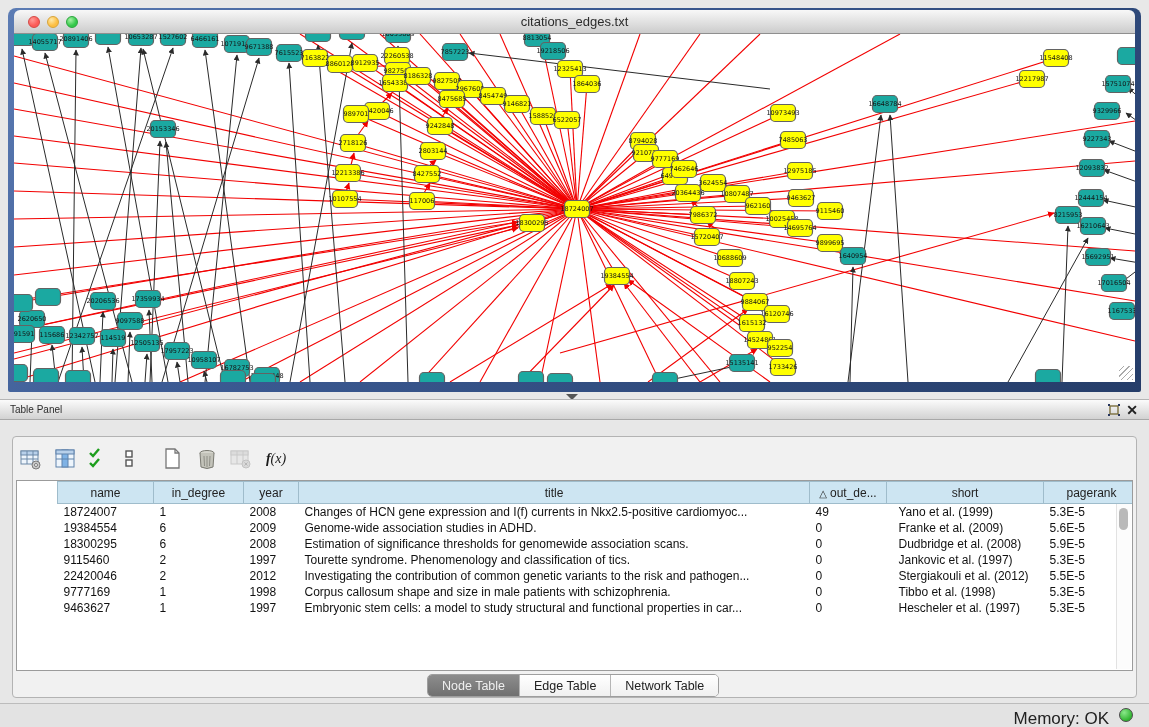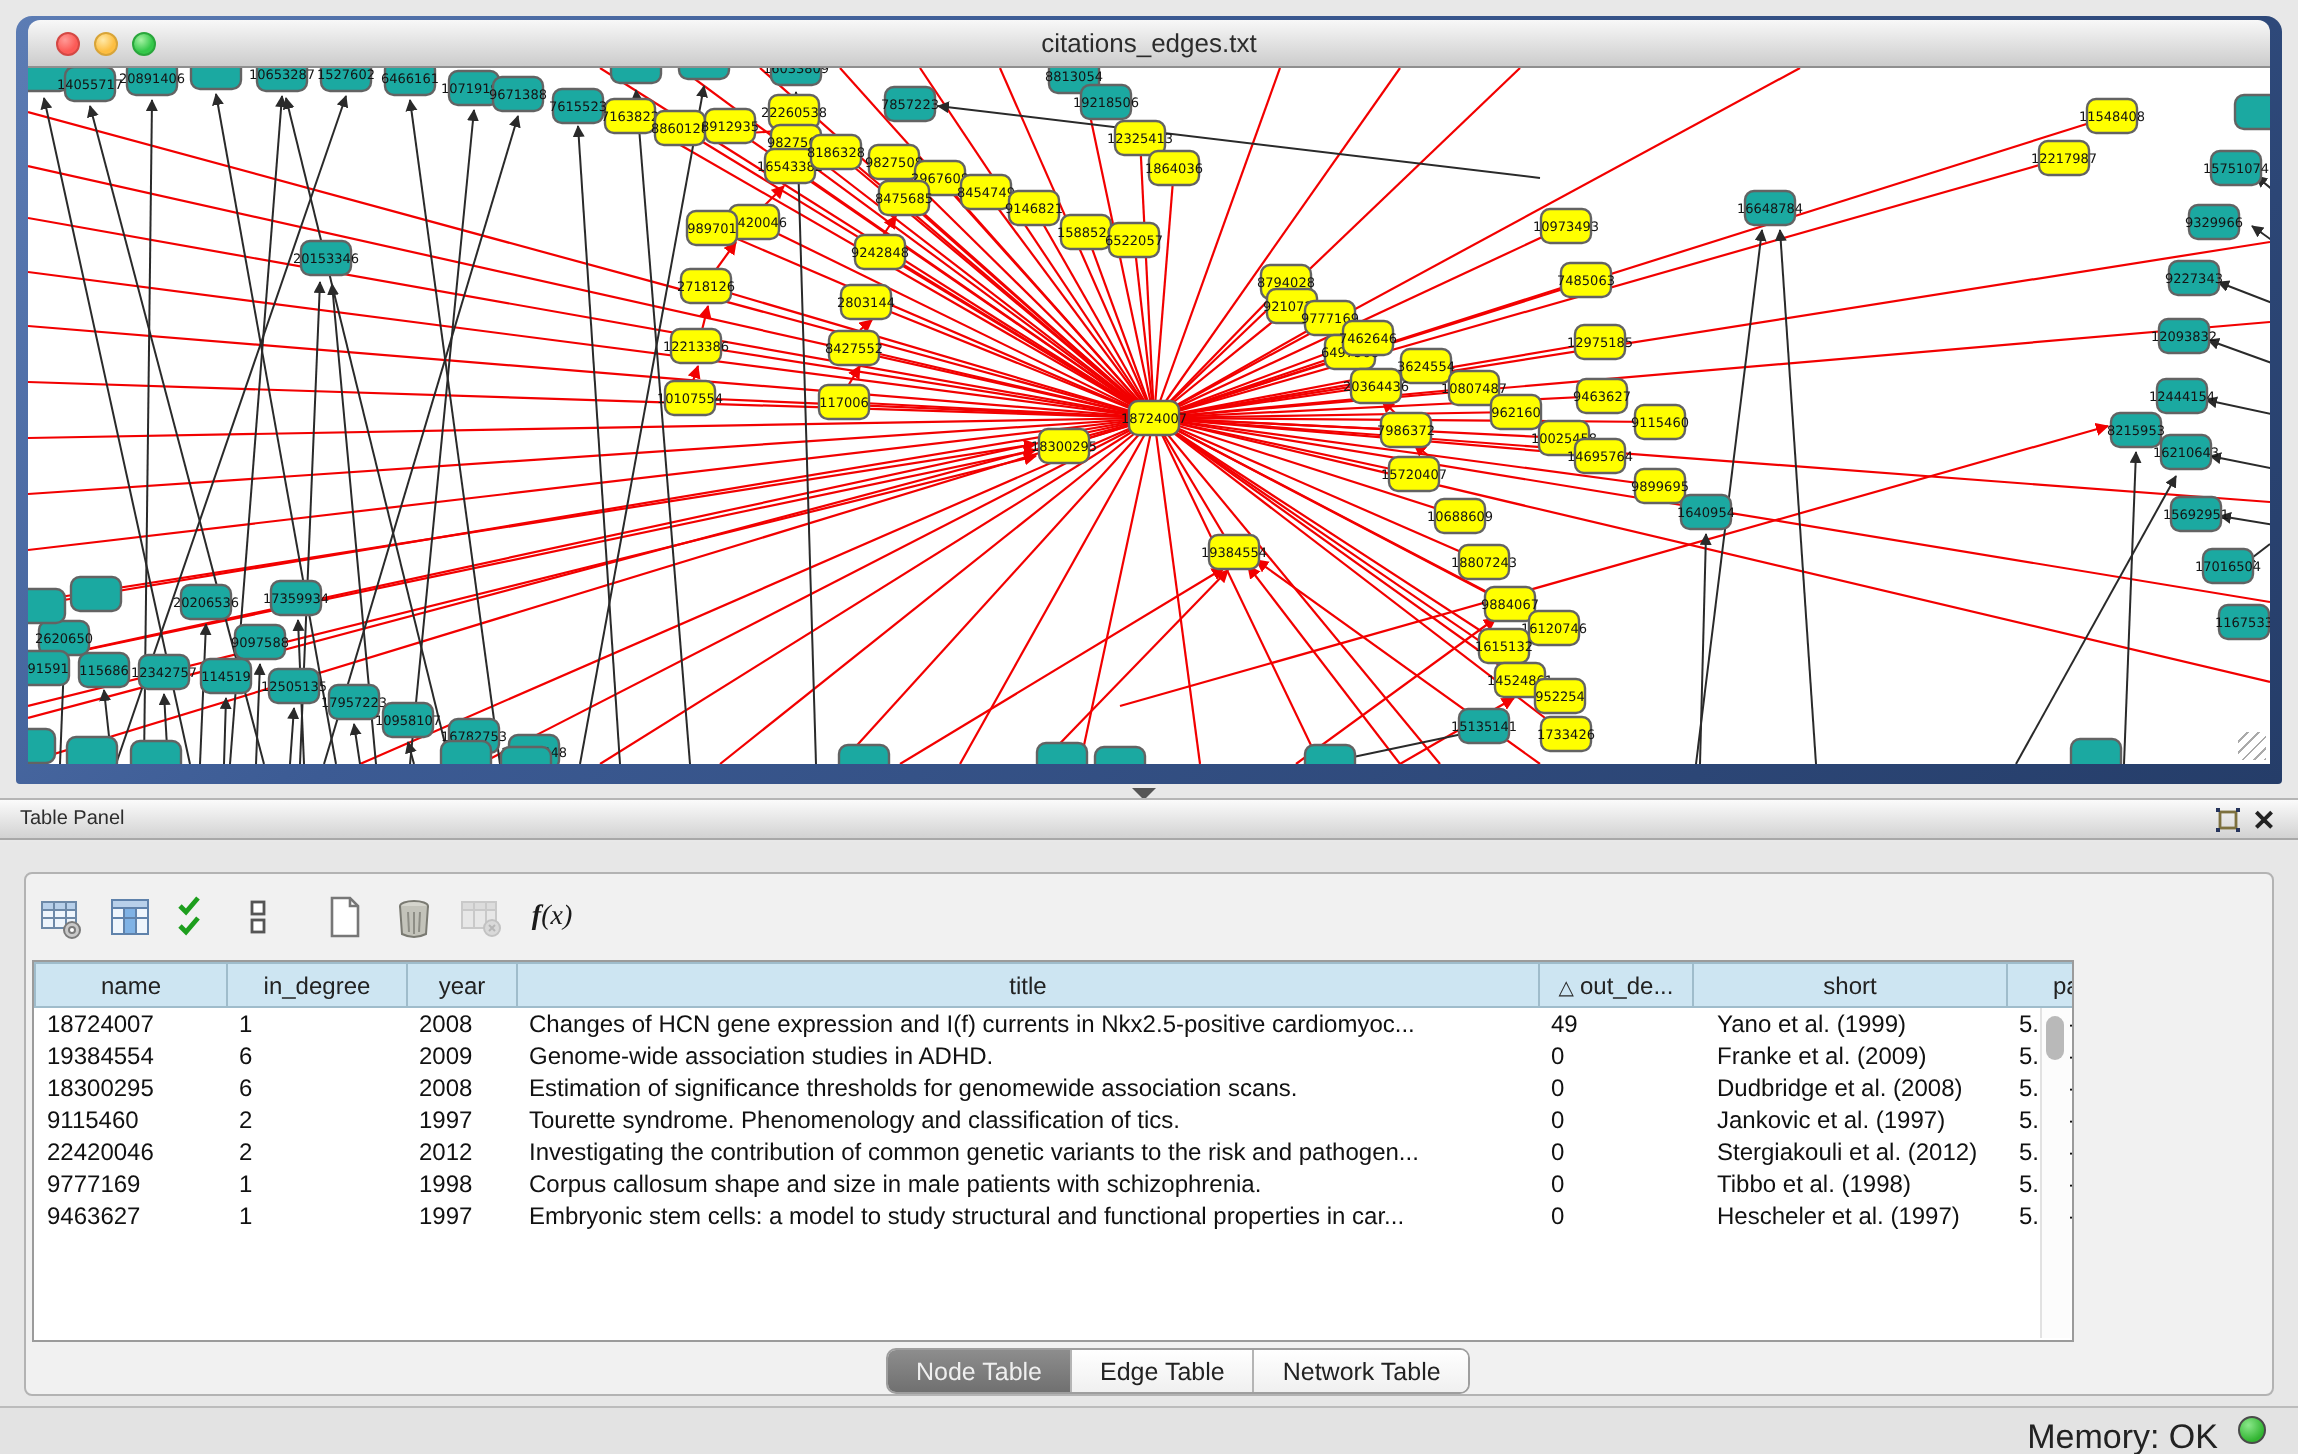--- a/index.html
+++ b/index.html
@@ -37,22 +37,22 @@
     background:none;border:none;padding:0;cursor:pointer;}
   .close-x{font-size:14px;font-weight:bold;color:#222;line-height:1;}
   
   .panel-body{position:absolute;left:0;top:421px;width:1149px;height:282px;background:#e7e7e7;}
   .inner-panel{position:absolute;left:12px;top:15px;width:1125px;height:262px;
     background:#f1f1f1;border:1px solid #b3b3b3;border-radius:4px;box-sizing:border-box;}
   .toolbar{position:absolute;left:6px;top:8px;height:28px;display:flex;align-items:center;}
   .tbtn{width:26px;height:26px;border:none;background:none;padding:1px;margin-right:8px;cursor:pointer;}
   .tbtn svg{display:block;}
   
-  .table-box{position:absolute;left:16px;top:480px;width:1021px;height:191px;background:#fff;
-    border:1px solid #9b9b9b;box-sizing:border-box;overflow:hidden;}
+  .table-box{position:absolute;left:16px;top:480px;width:1117px;height:191px;background:#fff;
+    border:1px solid #9b9b9b;box-sizing:border-box;overflow:hidden;padding-left:40px;}
   table{border-collapse:collapse;table-layout:fixed;width:1082px;}
   th{height:22px;background:#cde5f2;border:1px solid #9fbccb;font-size:12px;font-weight:normal;
      color:#222;text-align:center;overflow:hidden;white-space:nowrap;padding:0 4px;box-sizing:border-box;}
   th .sort{font-size:10px;margin-right:3px;color:#2a2a2a;}
   td{height:16px;font-size:12px;color:#111;white-space:nowrap;overflow:hidden;padding:0 0 0 6px;box-sizing:border-box;}
   th:nth-child(1),td:nth-child(1){width:96px;}
   th:nth-child(2),td:nth-child(2){width:90px;}
   th:nth-child(3),td:nth-child(3){width:55px;}
   th:nth-child(4),td:nth-child(4){width:511px;}
   th:nth-child(5),td:nth-child(5){width:77px;}
@@ -632,21 +632,21 @@
             <td>Hescheler et al. (1997)</td>
             <td>5.3E-5</td>
           </tr>
         </tbody>
     </table>
     <div class="vscroll">
       <div class="vthumb"></div>
     </div>
   </div>
 
-  <div class="tabs" style="top:253px;margin-left:16px;">
+  <div class="tabs" style="top:253px;">
       <button class="tab active">Node Table</button>
       <button class="tab">Edge Table</button>
       <button class="tab">Network Table</button>
     </div>
 </div>
 
 <div class="statusbar">
   <span class="mem-label">Memory: OK</span>
   <span class="mem-dot"></span>
 </div>

